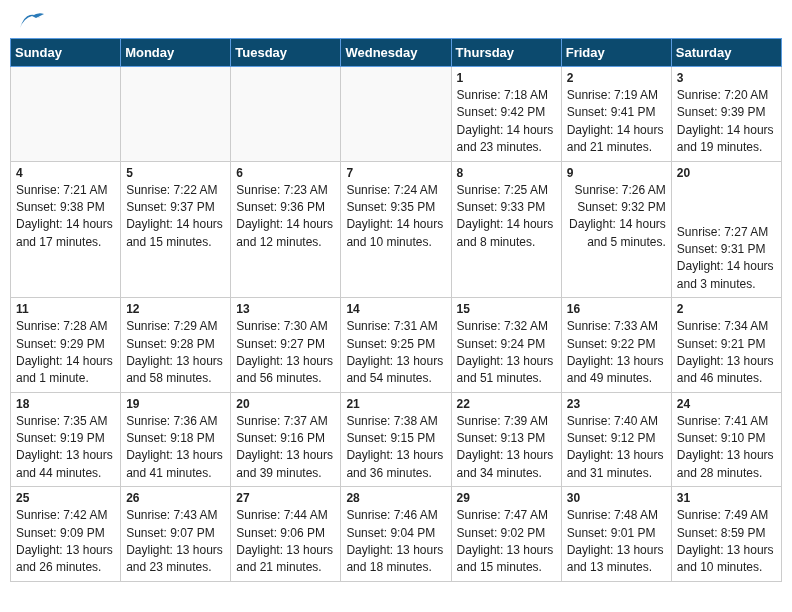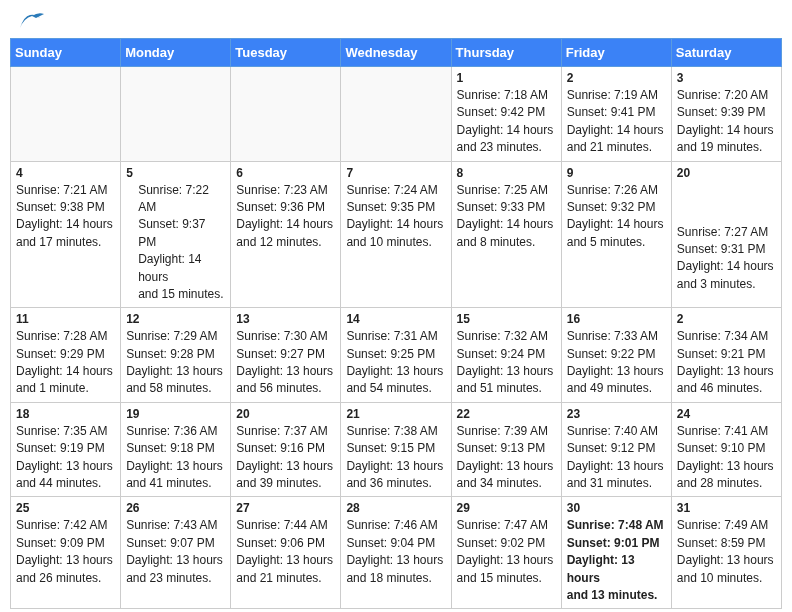--- a/index.html
+++ b/index.html
@@ -51,21 +51,21 @@
     }
     .location {
       font-size: 16px;
       color: #333;
     }
     .calendar {
       width: 100%;
       border-collapse: collapse;
     }
     .calendar th {
-      background-color: #3b82f6;
+      background-color: #0c4a6e;
       color: #fff;
       font-size: 13px;
       padding: 6px 4px;
       text-align: left;
       border: 1px solid #5a9be0;
       font-weight: bold;
     }
     .calendar td {
       border: 1px solid #ccc;
       vertical-align: top;
@@ -160,21 +160,21 @@
       <tr class="row-alt">
         <td class="has-data">
           <span class="day-number">4</span>
           <div class="day-info" style="white-space: pre-line;">Sunrise: 7:21 AM
 Sunset: 9:38 PM
 Daylight: 14 hours
 and 17 minutes.</div>
         </td>
         <td class="has-data">
           <span class="day-number">5</span>
-          <div class="day-info" style="white-space: pre-line; margin-left: 12px;">Sunrise: 7:22 AM
+          <div class="day-info" style="white-space: pre-line;">Sunrise: 7:22 AM
 Sunset: 9:37 PM
 Daylight: 14 hours
 and 15 minutes.</div>
         </td>
         <td class="has-data">
           <span class="day-number">6</span>
           <div class="day-info" style="white-space: pre-line;">Sunrise: 7:23 AM
 Sunset: 9:36 PM
 Daylight: 14 hours
 and 12 minutes.</div>
@@ -188,21 +188,21 @@
         </td>
         <td class="has-data">
           <span class="day-number">8</span>
           <div class="day-info" style="white-space: pre-line;">Sunrise: 7:25 AM
 Sunset: 9:33 PM
 Daylight: 14 hours
 and 8 minutes.</div>
         </td>
         <td class="has-data">
           <span class="day-number">9</span>
-          <div class="day-info" style="white-space: pre-line;">Sunrise: 7:26 AM
+          <div class="day-info" style="white-space: pre-line; text-align: right;">Sunrise: 7:26 AM
 Sunset: 9:32 PM
 Daylight: 14 hours
 and 5 minutes.</div>
         </td>
         <td class="has-data">
           <span class="day-number">20</span>
           <div class="day-info" style="white-space: pre-line; margin-top: 44px;">Sunrise: 7:27 AM
 Sunset: 9:31 PM
 Daylight: 14 hours
 and 3 minutes.</div>
@@ -341,21 +341,21 @@
         </td>
         <td class="has-data">
           <span class="day-number">29</span>
           <div class="day-info" style="white-space: pre-line;">Sunrise: 7:47 AM
 Sunset: 9:02 PM
 Daylight: 13 hours
 and 15 minutes.</div>
         </td>
         <td class="has-data">
           <span class="day-number">30</span>
-          <div class="day-info" style="white-space: pre-line; font-weight: bold;">Sunrise: 7:48 AM
+          <div class="day-info" style="white-space: pre-line;">Sunrise: 7:48 AM
 Sunset: 9:01 PM
 Daylight: 13 hours
 and 13 minutes.</div>
         </td>
         <td class="has-data">
           <span class="day-number">31</span>
           <div class="day-info" style="white-space: pre-line;">Sunrise: 7:49 AM
 Sunset: 8:59 PM
 Daylight: 13 hours
 and 10 minutes.</div>

